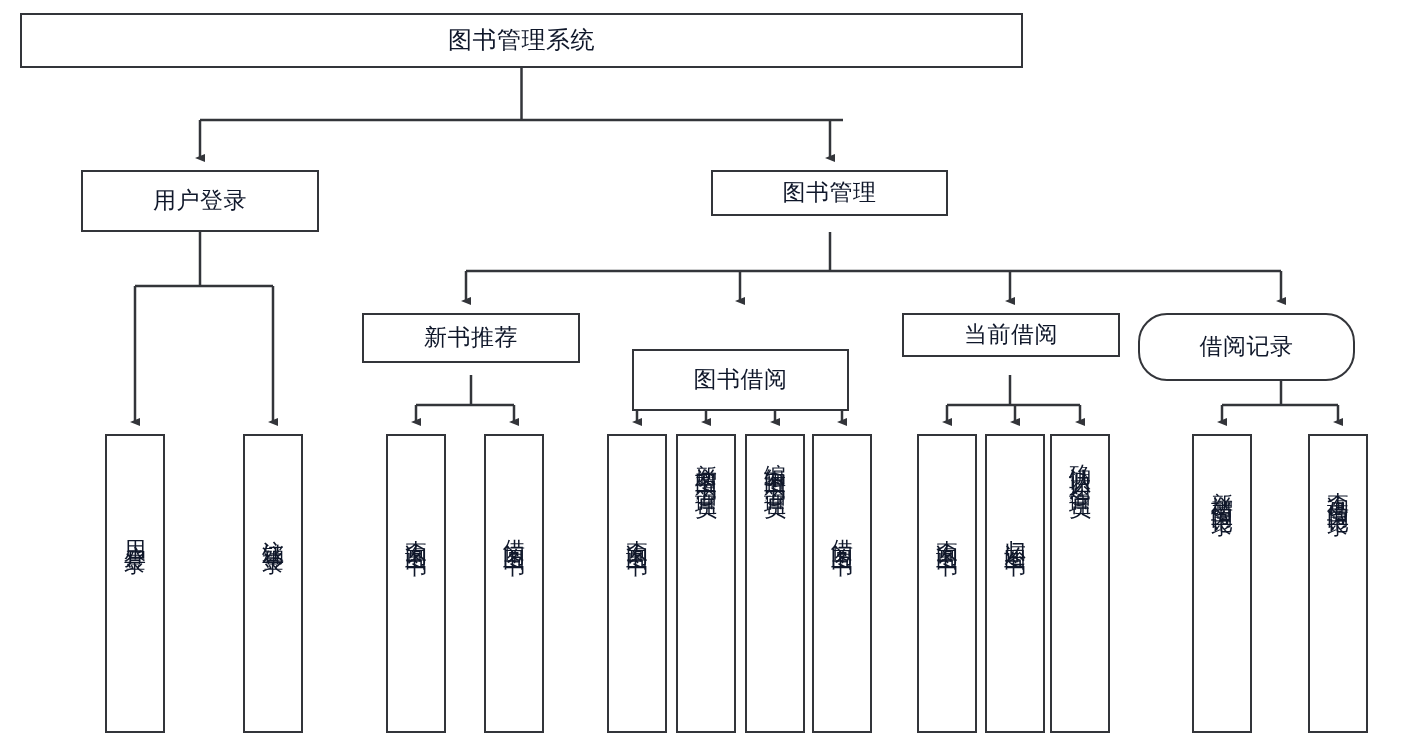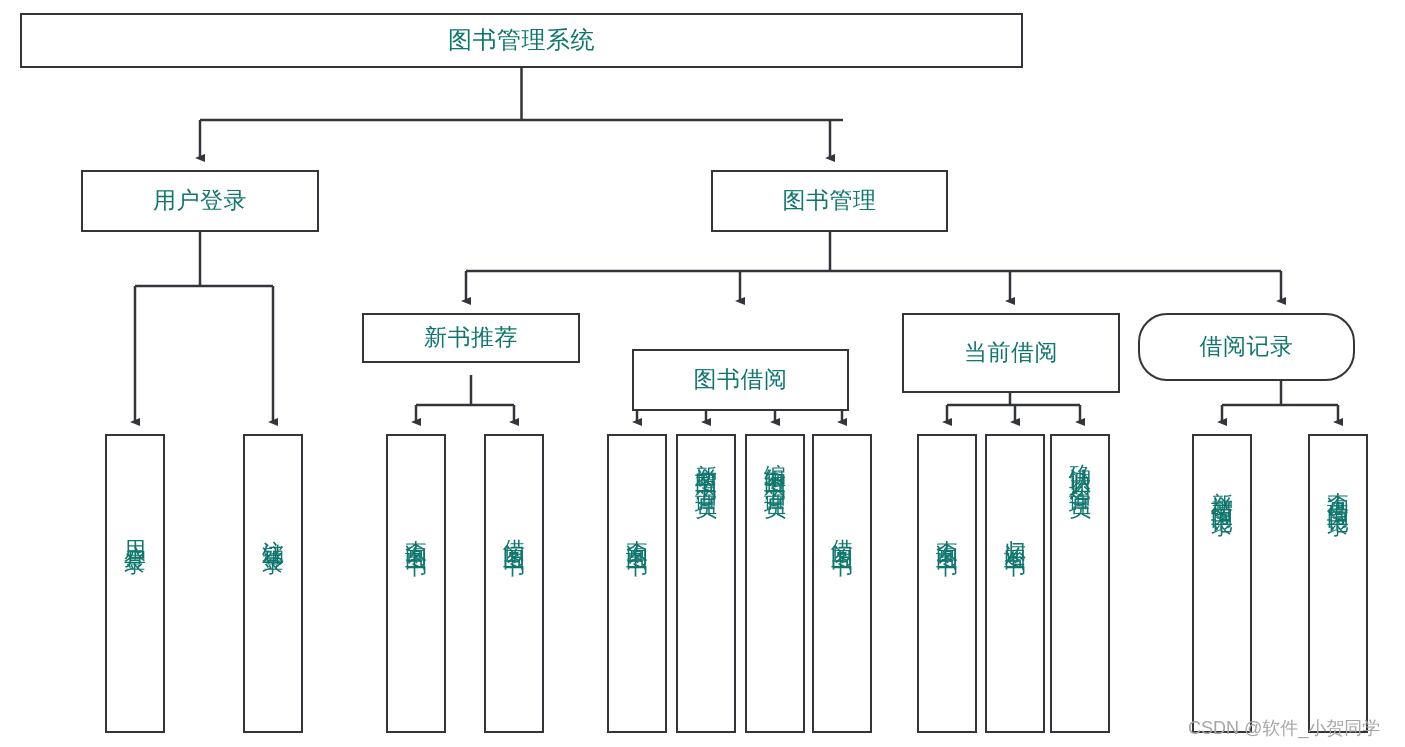--- a/index.html
+++ b/index.html
@@ -34,21 +34,21 @@
     display: flex;
     align-items: center;
     justify-content: center;
     color: #3a3a3a;
     z-index: 2;
   }
   .node .label {
     display: block;
     text-align: center;
     line-height: 1.18;
-    color: #0f766e;
+    color: #0f172a;
     letter-spacing: 0.5px;
   }
   
   .node.horiz .label {
     font-size: 23px;
     white-space: nowrap;
   }
   .node.root .label {
     font-size: 24px;
   }
@@ -141,31 +141,31 @@
     </g>
   </svg>
 
   <div class="node horiz root" style="left:20px; top:13px; width:1003px; height:55px;">
     <span class="label">图书管理系统</span>
   </div>
 
   <div class="node horiz" style="left:81px; top:170px; width:238px; height:62px;">
     <span class="label">用户登录</span>
   </div>
-  <div class="node horiz" style="left:711px; top:170px; width:237px; height:62px;">
+  <div class="node horiz" style="left:711px; top:170px; width:237px; height:46px;">
     <span class="label">图书管理</span>
   </div>
 
   <div class="node horiz" style="left:362px; top:313px; width:218px; height:50px;">
     <span class="label">新书推荐</span>
   </div>
   <div class="node horiz" style="left:632px; top:313px; width:217px; height:62px;margin-top:36px;">
     <span class="label">图书借阅</span>
   </div>
-  <div class="node horiz" style="left:902px; top:313px; width:218px; height:80px;">
+  <div class="node horiz" style="left:902px; top:313px; width:218px; height:44px;">
     <span class="label">当前借阅</span>
   </div>
   <div class="node horiz" style="left:1138px; top:313px; width:217px; height:68px;border-radius:29px;">
     <span class="label">借阅记录</span>
   </div>
 
   <div class="node vert mid" style="left:105px; top:434px; width:60px; height:299px;">
     <span class="label">用户登录</span>
   </div>
   <div class="node vert mid" style="left:243px; top:434px; width:60px; height:299px;">
@@ -202,15 +202,14 @@
     <span class="label">确认归还（管理员）</span>
   </div>
 
   <div class="node vert rec" style="left:1192px; top:434px; width:60px; height:299px;">
     <span class="label">新增借阅记录</span>
   </div>
   <div class="node vert rec" style="left:1308px; top:434px; width:60px; height:299px;">
     <span class="label">查询借阅记录</span>
   </div>
 
-  <div id="watermark">CSDN @软件_小贺同学</div>
 
 </div>
 
 </body></html>

